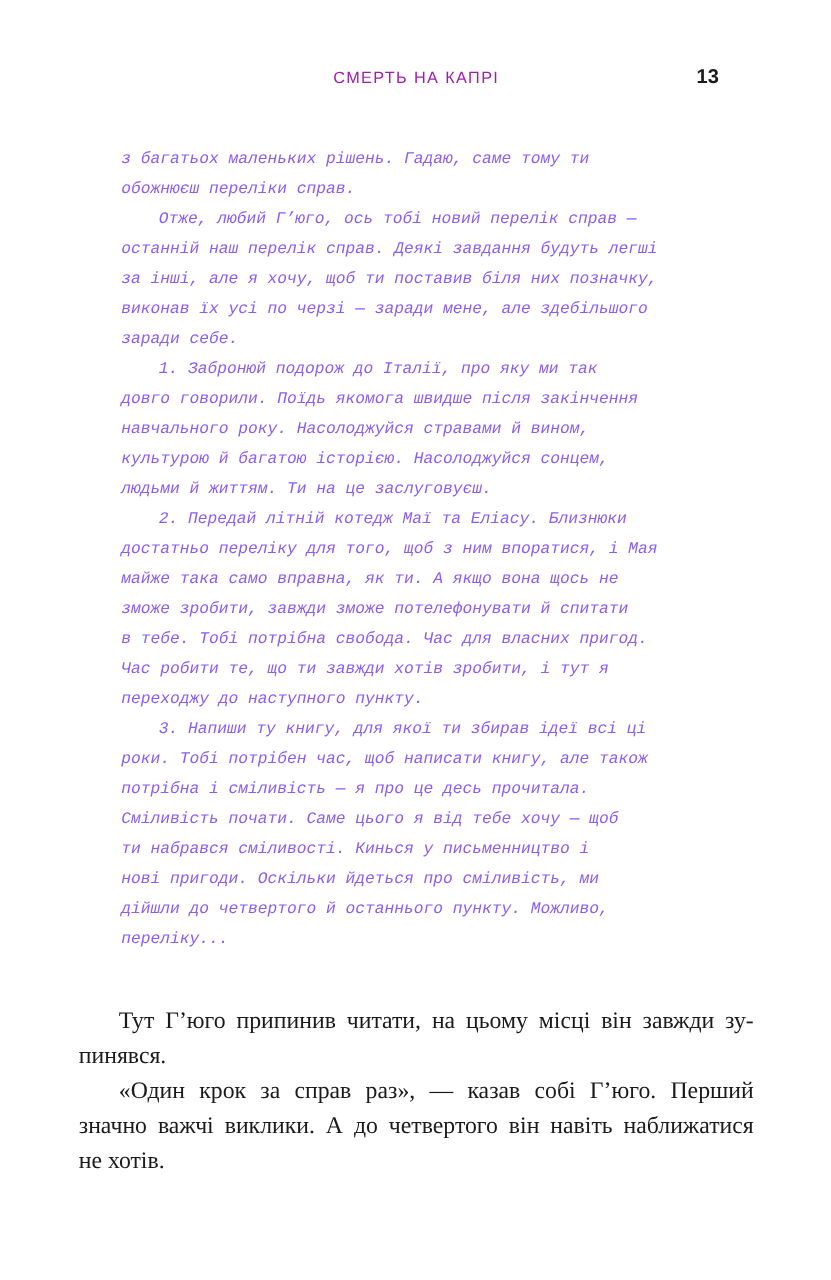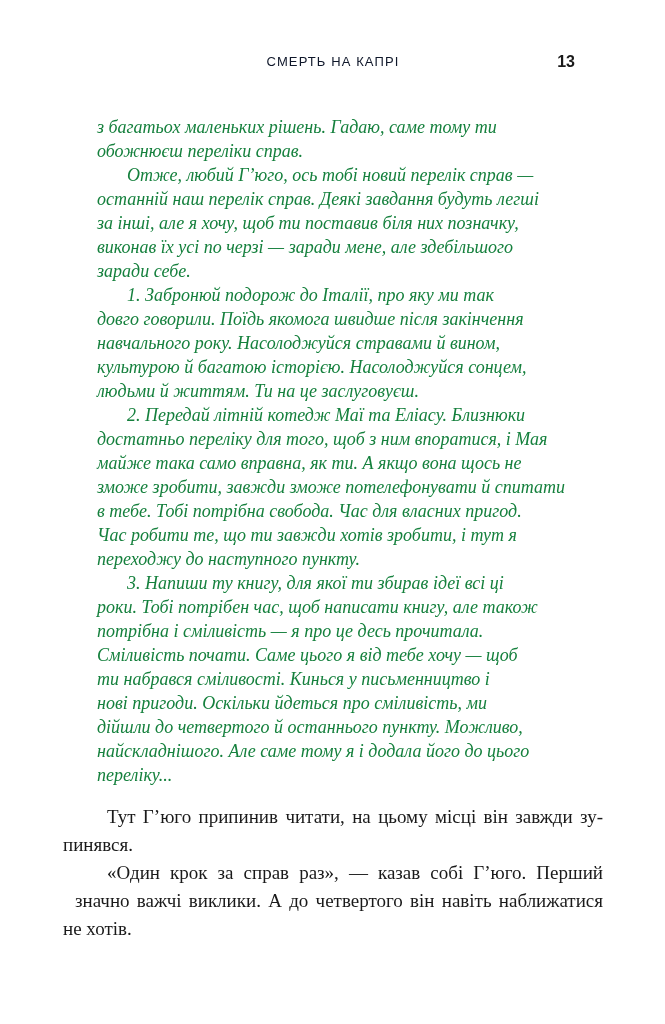--- a/index.html
+++ b/index.html
@@ -20,52 +20,52 @@
   .running-head {
     position: absolute;
     top: 54px; left: 63px; width: 540px; height: 18px;
   }
   .head-title {
     position: absolute; left: 0; right: 0;
     text-align: center;
     font-family: "Liberation Sans", sans-serif;
     font-size: 13px;
     letter-spacing: 1.1px;
-    color: #0f172a;
+    color: #a21caf;
   }
   .page-num {
     position: absolute; right: 28px; top: -1px;
     font-family: "Liberation Sans", sans-serif;
     font-size: 16px;
     font-weight: bold;
     color: #1a1a1a;
   }
   
   .letter {
     position: absolute;
     top: 115px; left: 97px; width: 506px;
     font-style: italic;
-    font-size: 18px;
+    font-size: 13px;
     line-height: 24px;
-    color: #15803d;
+    color: #8b5cf6;
+    font-family: Liberation Mono, monospace;
   }
   .letter .tline { white-space: nowrap; }
   .letter .tline.indent { padding-left: 30px; }
   
   .narrative {
     position: absolute;
     top: 803px; left: 63px; width: 540px;
     font-size: 19px;
     line-height: 28px;
     color: #1a1a1a;
   }
   .narrative .tline.just {
     text-align: justify;
     text-align-last: justify;
-    margin-left: 12px;
   }
   .narrative .tline.indent { padding-left: 32px; }
 </style>
 </head>
 <body>
 
 <div class="page">
 
   <div class="running-head">
     <span class="head-title">СМЕРТЬ НА КАПРІ</span>
@@ -101,21 +101,20 @@
         <div class="tline">переходжу до наступного пункту.</div>
       </div>
       <div class="para">
         <div class="tline indent">3. Напиши ту книгу, для якої ти збирав ідеї всі ці</div>
         <div class="tline">роки. Тобі потрібен час, щоб написати книгу, але також</div>
         <div class="tline">потрібна і сміливість — я про це десь прочитала.</div>
         <div class="tline">Сміливість почати. Саме цього я від тебе хочу — щоб</div>
         <div class="tline">ти набрався сміливості. Кинься у письменництво і</div>
         <div class="tline">нові пригоди. Оскільки йдеться про сміливість, ми</div>
         <div class="tline">дійшли до четвертого й останнього пункту. Можливо,</div>
-        <div class="tline">найскладнішого. Але саме тому я і додала його до цього</div>
         <div class="tline">переліку...</div>
       </div>
     </div>
 
   <div class="narrative" id="narrative-block">
       <div class="para">
         <div class="tline just indent">Тут Г’юго припинив читати, на цьому місці він завжди зу-</div>
         <div class="tline">пинявся.</div>
       </div>
       <div class="para">

